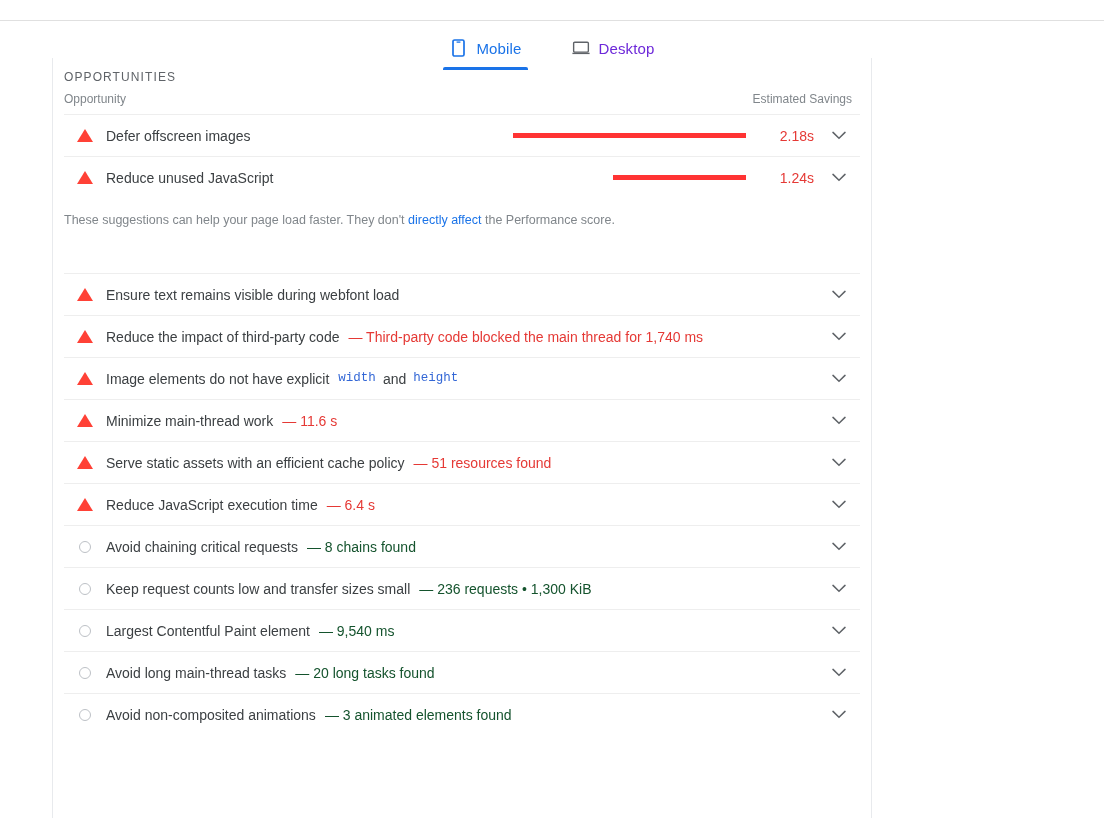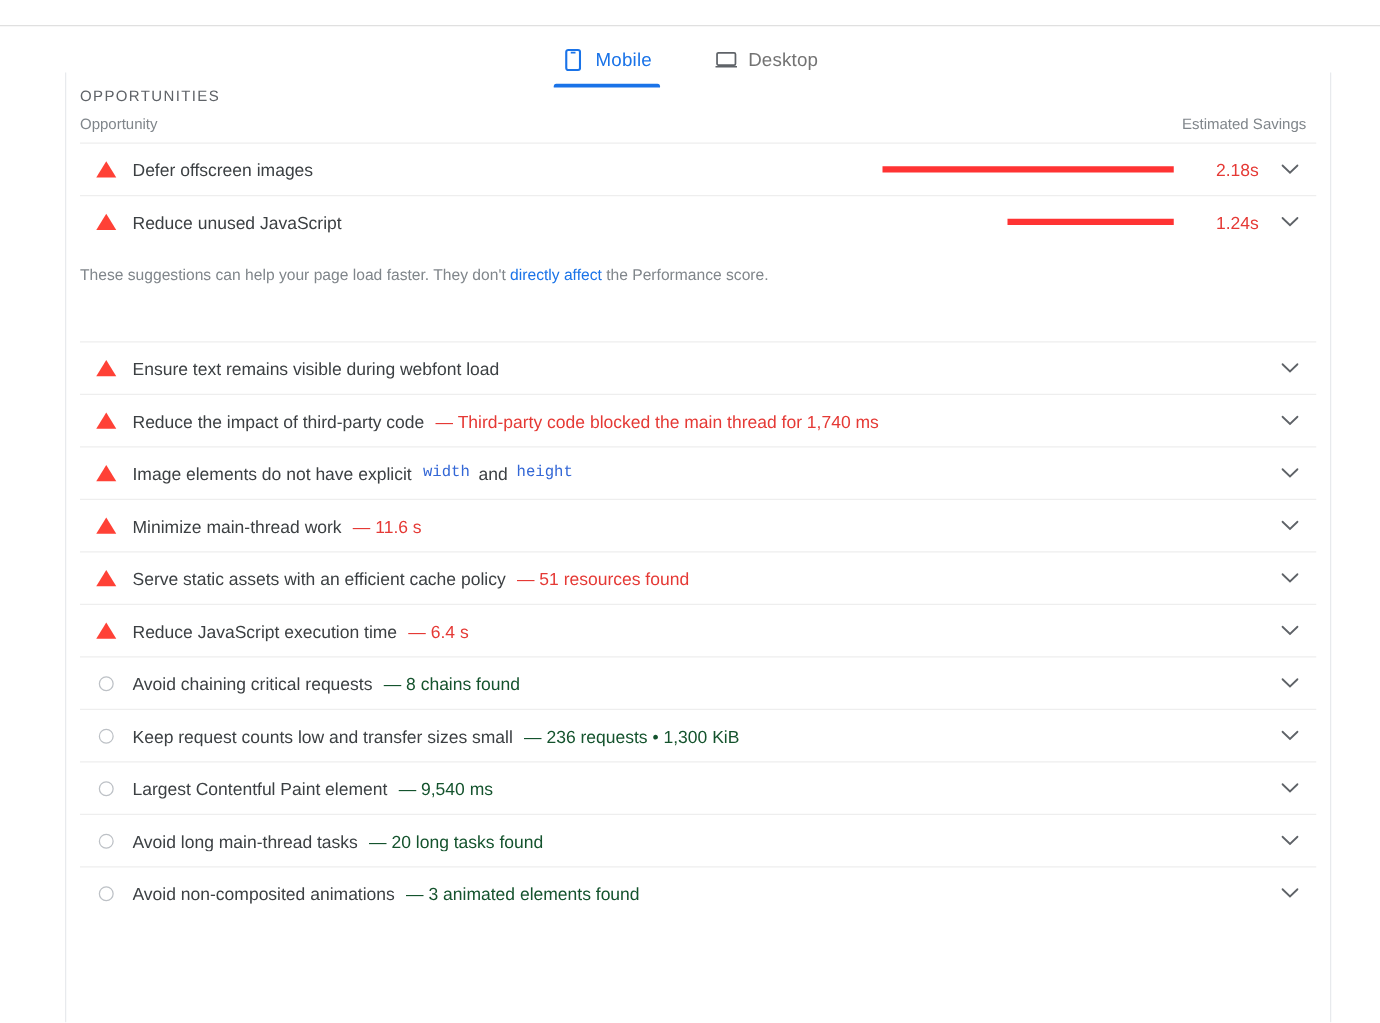--- a/index.html
+++ b/index.html
@@ -25,35 +25,35 @@
   .tabs {
     position: absolute; top: 26px; left: 0; width: 1104px;
     display: flex; justify-content: center; align-items: flex-end;
     gap: 38px; height: 44px;
     z-index: 5;
   }
   .tab {
     display: flex; align-items: center; gap: 9px;
     padding: 2px 6px 13px 6px;
     font-size: 15px; letter-spacing: .15px;
-    color: #737373; cursor: pointer;
+    color: #6d28d9; cursor: pointer;
     position: relative;
     background: #fff;
   }
   .tab.active { color: #1a73e8; }
   .tab .tab-underline {
     position: absolute; left: 0; right: 0; bottom: 0; height: 3px;
     background: #1a73e8; border-radius: 2px 2px 0 0;
   }
   .tab-icon { display: flex; align-items: center; justify-content: center; width: 18px; height: 18px; }
 
   
   .card {
     position: absolute; top: 58px; left: 52px;
-    width: 1013px; height: 760px;
+    width: 820px; height: 760px;
     border-left: 1px solid #e8eaed;
     border-right: 1px solid #e8eaed;
     background: #fff;
   }
   .card-inner { padding: 0 11px; }
 
   .section-title {
     font-size: 12px; letter-spacing: 1.1px; color: #5f6368;
     text-transform: uppercase;
     padding: 8px 0 0 0;

